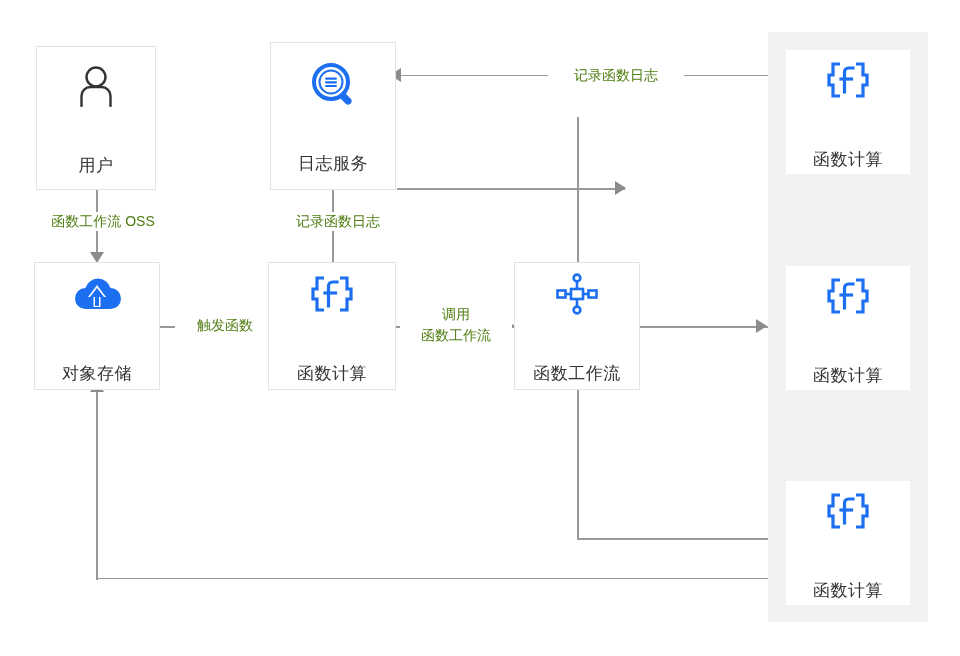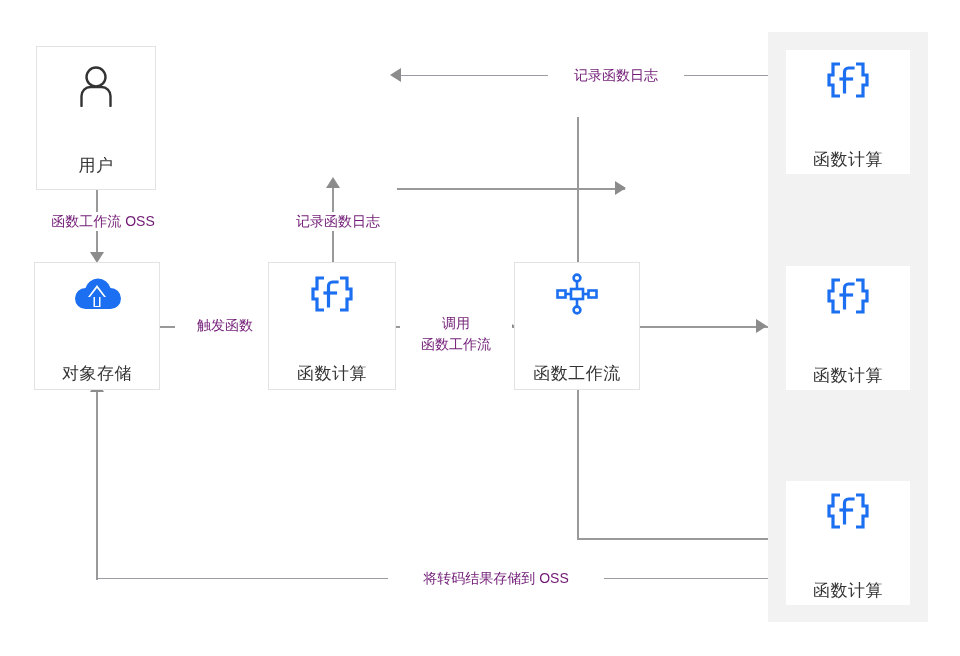--- a/index.html
+++ b/index.html
@@ -97,21 +97,21 @@
     position: absolute;
     width: 0; height: 0;
     border-left: 7px solid transparent;
     border-right: 7px solid transparent;
     border-bottom: 11px solid #8c8c8c;
   }
 
   
   .edge-label {
     position: absolute;
-    color: #701a75;
+    color: #4d7c0f;
     font-size: 14px;
     line-height: 19px;
     white-space: nowrap;
     background: #ffffff;
     padding: 0 6px;
     text-align: center;
   }
   .edge-label.two-line {
     line-height: 21px;
   }
@@ -151,40 +151,52 @@
   <div class="hline thin" style="left:96px; top:578px; width:672px;"></div>
   <div class="vline" style="left:96px; top:392px; height:188px;"></div>
   <div class="arrow-u" style="left:90px; top:381px;"></div>
 
   <div class="edge-label" style="left:22px; top:212px; width:150px;">函数工作流 OSS</div>
 
   <div class="edge-label" style="left:175px; top:316px; width:88px;">触发函数</div>
 
   <div class="edge-label" style="left:266px; top:212px; width:132px;">记录函数日志</div>
 
-  <div class="edge-label two-line" style="left:400px; top:313px; width:100px;">
+  <div class="edge-label two-line" style="left:400px; top:305px; width:100px;font-family:Liberation Mono, monospace;">
     <div>调用</div>
     <div>函数工作流</div>
   </div>
 
 
   <div class="edge-label" style="left:548px; top:66px; width:124px;">记录函数日志</div>
 
-  <div class="edge-label" style="left:388px; top:569px; width:204px;">将转码结果存储到 OSS</div>
 
   <div class="node" style="left:36px; top:46px; width:120px; height:144px;">
     <div class="icon-wrap">
       <svg width="40" height="42" viewBox="0 0 40 42" aria-hidden="true">
         <circle cx="20" cy="12" r="9.5" fill="none" stroke="#333333" stroke-width="2.4"></circle>
         <path d="M5.5 41 V31 a9 9 0 0 1 9 -9 h11 a9 9 0 0 1 9 9 V41" fill="none" stroke="#333333" stroke-width="2.4" stroke-linecap="round"></path>
       </svg>
     </div>
     <div class="node-label">用户</div>
   </div>
 
+  <div class="node" style="left:270px; top:42px; width:126px; height:148px;">
+    <div class="icon-wrap">
+      <svg width="46" height="46" viewBox="0 0 46 46" aria-hidden="true">
+        <path d="M33 30 L41 38 A3.6 3.6 0 0 1 36 43 L28 35 Z" fill="#1b6ff0"></path>
+        <circle cx="21" cy="21" r="17" fill="none" stroke="#1b6ff0" stroke-width="4"></circle>
+        <circle cx="21" cy="21" r="11.5" fill="none" stroke="#1b6ff0" stroke-width="2"></circle>
+        <rect x="15" y="16.5" width="12" height="2.2" rx="1.1" fill="#1b6ff0"></rect>
+        <rect x="15" y="20.2" width="12" height="2.2" rx="1.1" fill="#1b6ff0"></rect>
+        <rect x="15" y="23.9" width="12" height="2.2" rx="1.1" fill="#1b6ff0"></rect>
+      </svg>
+    </div>
+    <div class="node-label">日志服务</div>
+  </div>
 
   <div class="node plain" style="left:786px; top:50px; width:124px; height:124px;">
     <div class="icon-wrap">
       <svg width="44" height="40" viewBox="0 0 44 40" aria-hidden="true">
         <path d="M14 4 H7 V15 H3 V25 H7 V36 H14" fill="none" stroke="#1b6ff0" stroke-width="3.2" stroke-linejoin="miter"></path>
         <path d="M30 4 H37 V15 H41 V25 H37 V36 H30" fill="none" stroke="#1b6ff0" stroke-width="3.2" stroke-linejoin="miter"></path>
         <path d="M27 8 h-4.5 a4 4 0 0 0 -4 4 V32" fill="none" stroke="#1b6ff0" stroke-width="3.2" stroke-linecap="square"></path>
         <path d="M15 19 h10.5" fill="none" stroke="#1b6ff0" stroke-width="3.2" stroke-linecap="square"></path>
       </svg>
     </div>

